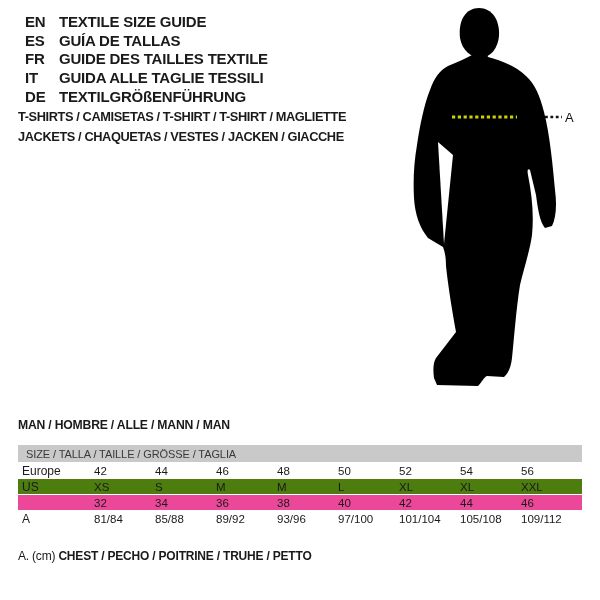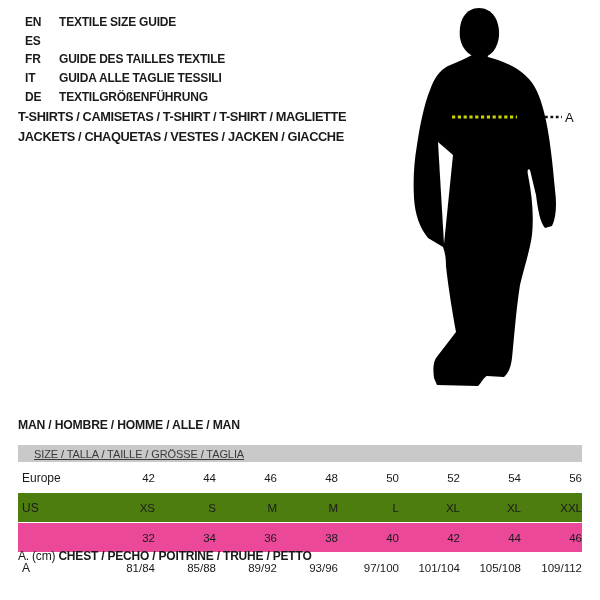--- a/index.html
+++ b/index.html
@@ -5,64 +5,65 @@
   html,body{margin:0;padding:0;}
   body{
     width:600px;height:600px;background:#ffffff;position:relative;overflow:hidden;
     font-family:"Liberation Sans","DejaVu Sans",sans-serif;color:#1a1a1a;
     -webkit-font-smoothing:antialiased;
   }
   .abs{position:absolute;}
 
   
   .lang-list{top:13px;left:25px;}
-  .lang-row{display:flex;line-height:18.7px;font-weight:700;font-size:12px;letter-spacing:-0.2px;}
+  .lang-row{display:flex;line-height:18.7px;font-weight:700;font-size:15px;letter-spacing:-0.2px;}
   .lang-code{width:34px;flex:0 0 34px;}
 
   
   .categories{top:107px;left:18px;font-weight:700;font-size:12.8px;line-height:19.5px;letter-spacing:-0.4px;}
 
   
   .figure-wrap{top:0;left:405px;width:180px;height:400px;}
 
   
   .section-title{top:418px;left:18px;font-weight:700;font-size:12.2px;letter-spacing:-0.2px;}
 
   
   .size-table{top:445px;left:18px;width:564px;}
   .thead{
     background:#c9c9c9;height:18px;display:flex;align-items:center;
-    padding-left:16px;font-size:11px;color:#3a3a3a;letter-spacing:-0.1px;
-    border-bottom:1px solid #fff;box-sizing:border-box;text-decoration:underline;
+    padding-left:8px;font-size:11px;color:#3a3a3a;letter-spacing:-0.1px;
+    border-bottom:1px solid #fff;box-sizing:border-box;
   }
   .trow{
     display:grid;grid-template-columns:76px repeat(8,1fr);
-    align-items:center;height:30px;box-sizing:border-box;
+    align-items:center;height:16px;box-sizing:border-box;
     font-size:11.5px;border-bottom:1px solid #fff;
   }
   .trow .rlabel{padding-left:4px;font-size:12px;text-align:left;}
-  .trow .cell{text-align:right;}
+  .trow .cell{text-align:left;}
   .row-white{background:#ffffff;}
   .row-light{background:#4d7c0f;}
   .row-mid{background:#ec4899;}
 
   
   .note{top:549px;left:18px;font-size:12px;letter-spacing:-0.2px;}
   .note .bold{font-weight:700;}
 </style>
 </head>
 <body>
 
 <div class="abs lang-list">
   <div class="lang-row">
     <span class="lang-code">EN</span>
     <span class="lang-label">TEXTILE SIZE GUIDE</span>
   </div>
   <div class="lang-row">
     <span class="lang-code">ES</span>
+    <span class="lang-label">GUÍA DE TALLAS</span>
   </div>
   <div class="lang-row">
     <span class="lang-code">FR</span>
     <span class="lang-label">GUIDE DES TAILLES TEXTILE</span>
   </div>
   <div class="lang-row">
     <span class="lang-code">IT</span>
     <span class="lang-label">GUIDA ALLE TAGLIE TESSILI</span>
   </div>
   <div class="lang-row">
@@ -113,21 +114,21 @@
 
     <path fill="#fff" d="M 33 142 L 39 244 L 48 155 Z"></path>
 
     <line x1="47" y1="117" x2="112" y2="117" stroke="#c9d400" stroke-width="3.2" stroke-dasharray="3.2 2.6"></line>
 
     <line x1="140" y1="117" x2="157" y2="117" stroke="#111" stroke-width="2.4" stroke-dasharray="2.8 2.6"></line>
     <text x="160" y="122" font-size="13" fill="#111">A</text>
   </svg>
 </div>
 
-<div class="abs section-title">MAN / HOMBRE / HOMME / ALLE / MAN</div>
+<div class="abs section-title">MAN / HOMBRE / ALLE / MANN / MAN</div>
 
 <div class="abs size-table">
   <div class="thead">SIZE / TALLA / TAILLE / GRÖSSE / TAGLIA</div>
 
   <div class="trow row-white">
     <span class="rlabel">Europe</span>
     <span class="cell">42</span>
     <span class="cell">44</span>
     <span class="cell">46</span>
     <span class="cell">48</span>

